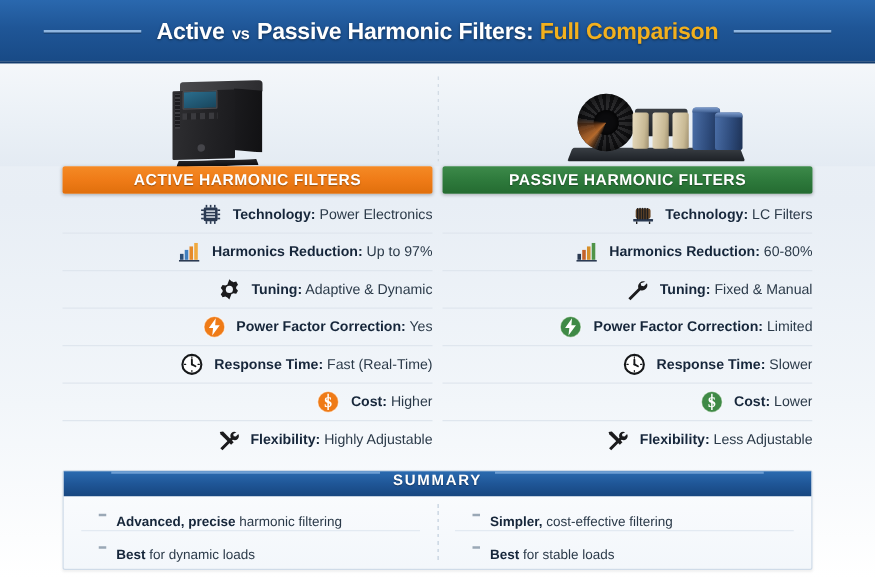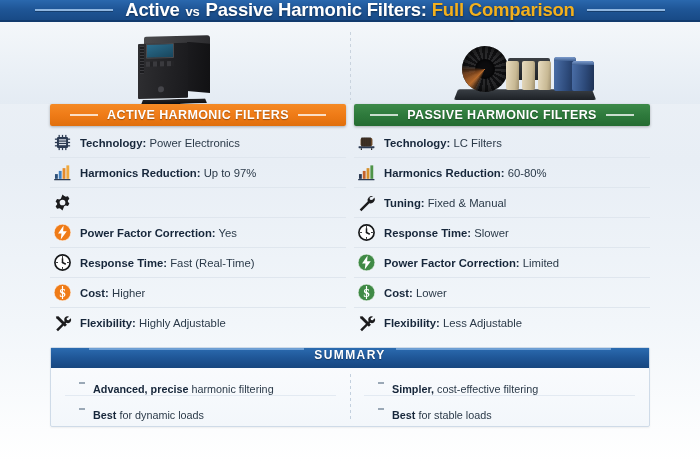--- a/index.html
+++ b/index.html
@@ -16,21 +16,21 @@
     position: relative;
     width: 700px;
     height: 462px;
     background: linear-gradient(180deg, #eef2f7 0%, #e8eef5 35%, #f2f6fa 70%, #ffffff 100%);
     overflow: hidden;
   }
 
   
   .header {
     position: relative;
-    height: 22px;
+    height: 51px;
     background: linear-gradient(180deg, #2a68ae 0%, #1f5697 45%, #184a86 100%);
     display: flex;
     align-items: center;
     justify-content: center;
     gap: 12px;
     border-bottom: 2px solid #123b6d;
   }
   .header::after {
     content: "";
     position: absolute;
@@ -213,20 +213,21 @@
 
   .col-head {
     position: relative;
     height: 22px;
     display: flex;
     align-items: center;
     justify-content: center;
     gap: 9px;
     border-radius: 2px;
     box-shadow: 0 1px 3px rgba(0,0,0,0.28);
+    flex-direction: column;
   }
   .col-head.active  { background: linear-gradient(180deg,#f58a25 0%,#ef7b17 50%,#e06f0c 100%); }
   .col-head.passive { background: linear-gradient(180deg,#3d8a4a 0%,#2e7a3c 50%,#246b31 100%); }
   .ch-rule {
     width: 28px; height: 2px;
     background: rgba(255,255,255,0.75);
   }
   .ch-title {
     font-size: 12.5px;
     font-weight: bold;
@@ -237,20 +238,21 @@
   }
 
   .rows { margin-top: 2px; }
   .row {
     display: flex;
     align-items: center;
     gap: 8px;
     height: 30px;
     border-bottom: 1px solid #dfe6ee;
     padding-left: 2px;
+    justify-content: flex-end;
   }
   .row:last-child { border-bottom: none; }
 
   .row-icon {
     width: 20px; height: 20px;
     flex: 0 0 20px;
     display: flex; align-items: center; justify-content: center;
   }
   .row-icon svg { display: block; }
 
@@ -416,20 +418,24 @@
           </span>
         </div>
 
         <div class="row">
           <span class="row-icon">
             <svg width="19" height="19" viewBox="0 0 24 24">
               <path fill="#1b1b1d" d="M12 1.8l2.1 2.1a8.4 8.4 0 011.9.8l2.9-.6 1.8 3.1-1.9 2.3c.1.5.1 1 0 1.5l1.9 2.3-1.8 3.1-2.9-.6a8.4 8.4 0 01-1.9.8L12 22.2l-2.1-2.1a8.4 8.4 0 01-1.9-.8l-2.9.6-1.8-3.1 1.9-2.3a8 8 0 010-1.5L3.3 10.7l1.8-3.1 2.9.6a8.4 8.4 0 011.9-.8z"></path>
               <circle cx="12" cy="12" r="3.6" fill="#eef2f7"></circle>
             </svg>
           </span>
+          <span class="row-text">
+            <span class="row-label">Tuning:</span>
+            <span class="row-value">Adaptive &amp; Dynamic</span>
+          </span>
         </div>
 
         <div class="row">
           <span class="row-icon">
             <svg width="19" height="19" viewBox="0 0 24 24">
               <circle cx="12" cy="12" r="10.5" fill="#ef7b17"></circle>
               <circle cx="12" cy="12" r="10.5" fill="none" stroke="#fff" stroke-width="1.2" opacity="0.55"></circle>
               <path d="M13.4 3.2L6.4 13.2h4.3L9.8 20.8 17.4 10.4h-4.6z" fill="#ffffff"></path>
             </svg>
           </span>
@@ -548,48 +554,48 @@
           </span>
           <span class="row-text">
             <span class="row-label">Tuning:</span>
             <span class="row-value">Fixed &amp; Manual</span>
           </span>
         </div>
 
         <div class="row">
           <span class="row-icon">
             <svg width="19" height="19" viewBox="0 0 24 24">
+              <circle cx="12" cy="12" r="10.5" fill="#3f8a46"></circle>
+              <circle cx="12" cy="12" r="10.5" fill="none" stroke="#fff" stroke-width="1.2" opacity="0.55"></circle>
+              <path d="M13.4 3.2L6.4 13.2h4.3L9.8 20.8 17.4 10.4h-4.6z" fill="#ffffff"></path>
+            </svg>
+          </span>
+          <span class="row-text">
+            <span class="row-label">Power Factor Correction:</span>
+            <span class="row-value">Limited</span>
+          </span>
+        </div>
+
+        <div class="row">
+          <span class="row-icon">
+            <svg width="19" height="19" viewBox="0 0 24 24">
               <circle cx="12" cy="12" r="9.6" fill="#fff" stroke="#16181a" stroke-width="2.1"></circle>
               <g stroke="#16181a" stroke-width="1.1" stroke-linecap="round">
                 <line x1="12" y1="4.4" x2="12" y2="5.8"></line>
                   <line x1="19.6" y1="12" x2="18.2" y2="12"></line>
                 <line x1="12" y1="19.6" x2="12" y2="18.2"></line>
                   <line x1="4.4" y1="12" x2="5.8" y2="12"></line>
               </g>
               <line x1="12" y1="12" x2="12" y2="7.2" stroke="#16181a" stroke-width="1.9" stroke-linecap="round"></line>
               <line x1="12" y1="12" x2="15.6" y2="13.9" stroke="#16181a" stroke-width="1.9" stroke-linecap="round"></line>
             </svg>
           </span>
           <span class="row-text">
             <span class="row-label">Response Time:</span>
             <span class="row-value">Slower</span>
-          </span>
-        </div>
-
-        <div class="row">
-          <span class="row-icon">
-            <svg width="19" height="19" viewBox="0 0 24 24">
-              <circle cx="12" cy="12" r="10.5" fill="#3f8a46"></circle>
-              <circle cx="12" cy="12" r="10.5" fill="none" stroke="#fff" stroke-width="1.2" opacity="0.55"></circle>
-              <path d="M13.4 3.2L6.4 13.2h4.3L9.8 20.8 17.4 10.4h-4.6z" fill="#ffffff"></path>
-            </svg>
-          </span>
-          <span class="row-text">
-            <span class="row-label">Power Factor Correction:</span>
-            <span class="row-value">Limited</span>
           </span>
         </div>
 
         <div class="row">
           <span class="row-icon">
             <svg width="19" height="19" viewBox="0 0 24 24">
               <circle cx="12" cy="12" r="10.5" fill="#3f8a46"></circle>
               <circle cx="12" cy="12" r="10.5" fill="none" stroke="#fff" stroke-width="1.2" opacity="0.55"></circle>
               <text x="12" y="17.4" text-anchor="middle" font-family="Liberation Serif, serif" font-size="15" font-weight="bold" fill="#ffffff">S</text>
               <line x1="12" y1="3.8" x2="12" y2="20.2" stroke="#ffffff" stroke-width="1.5"></line>

